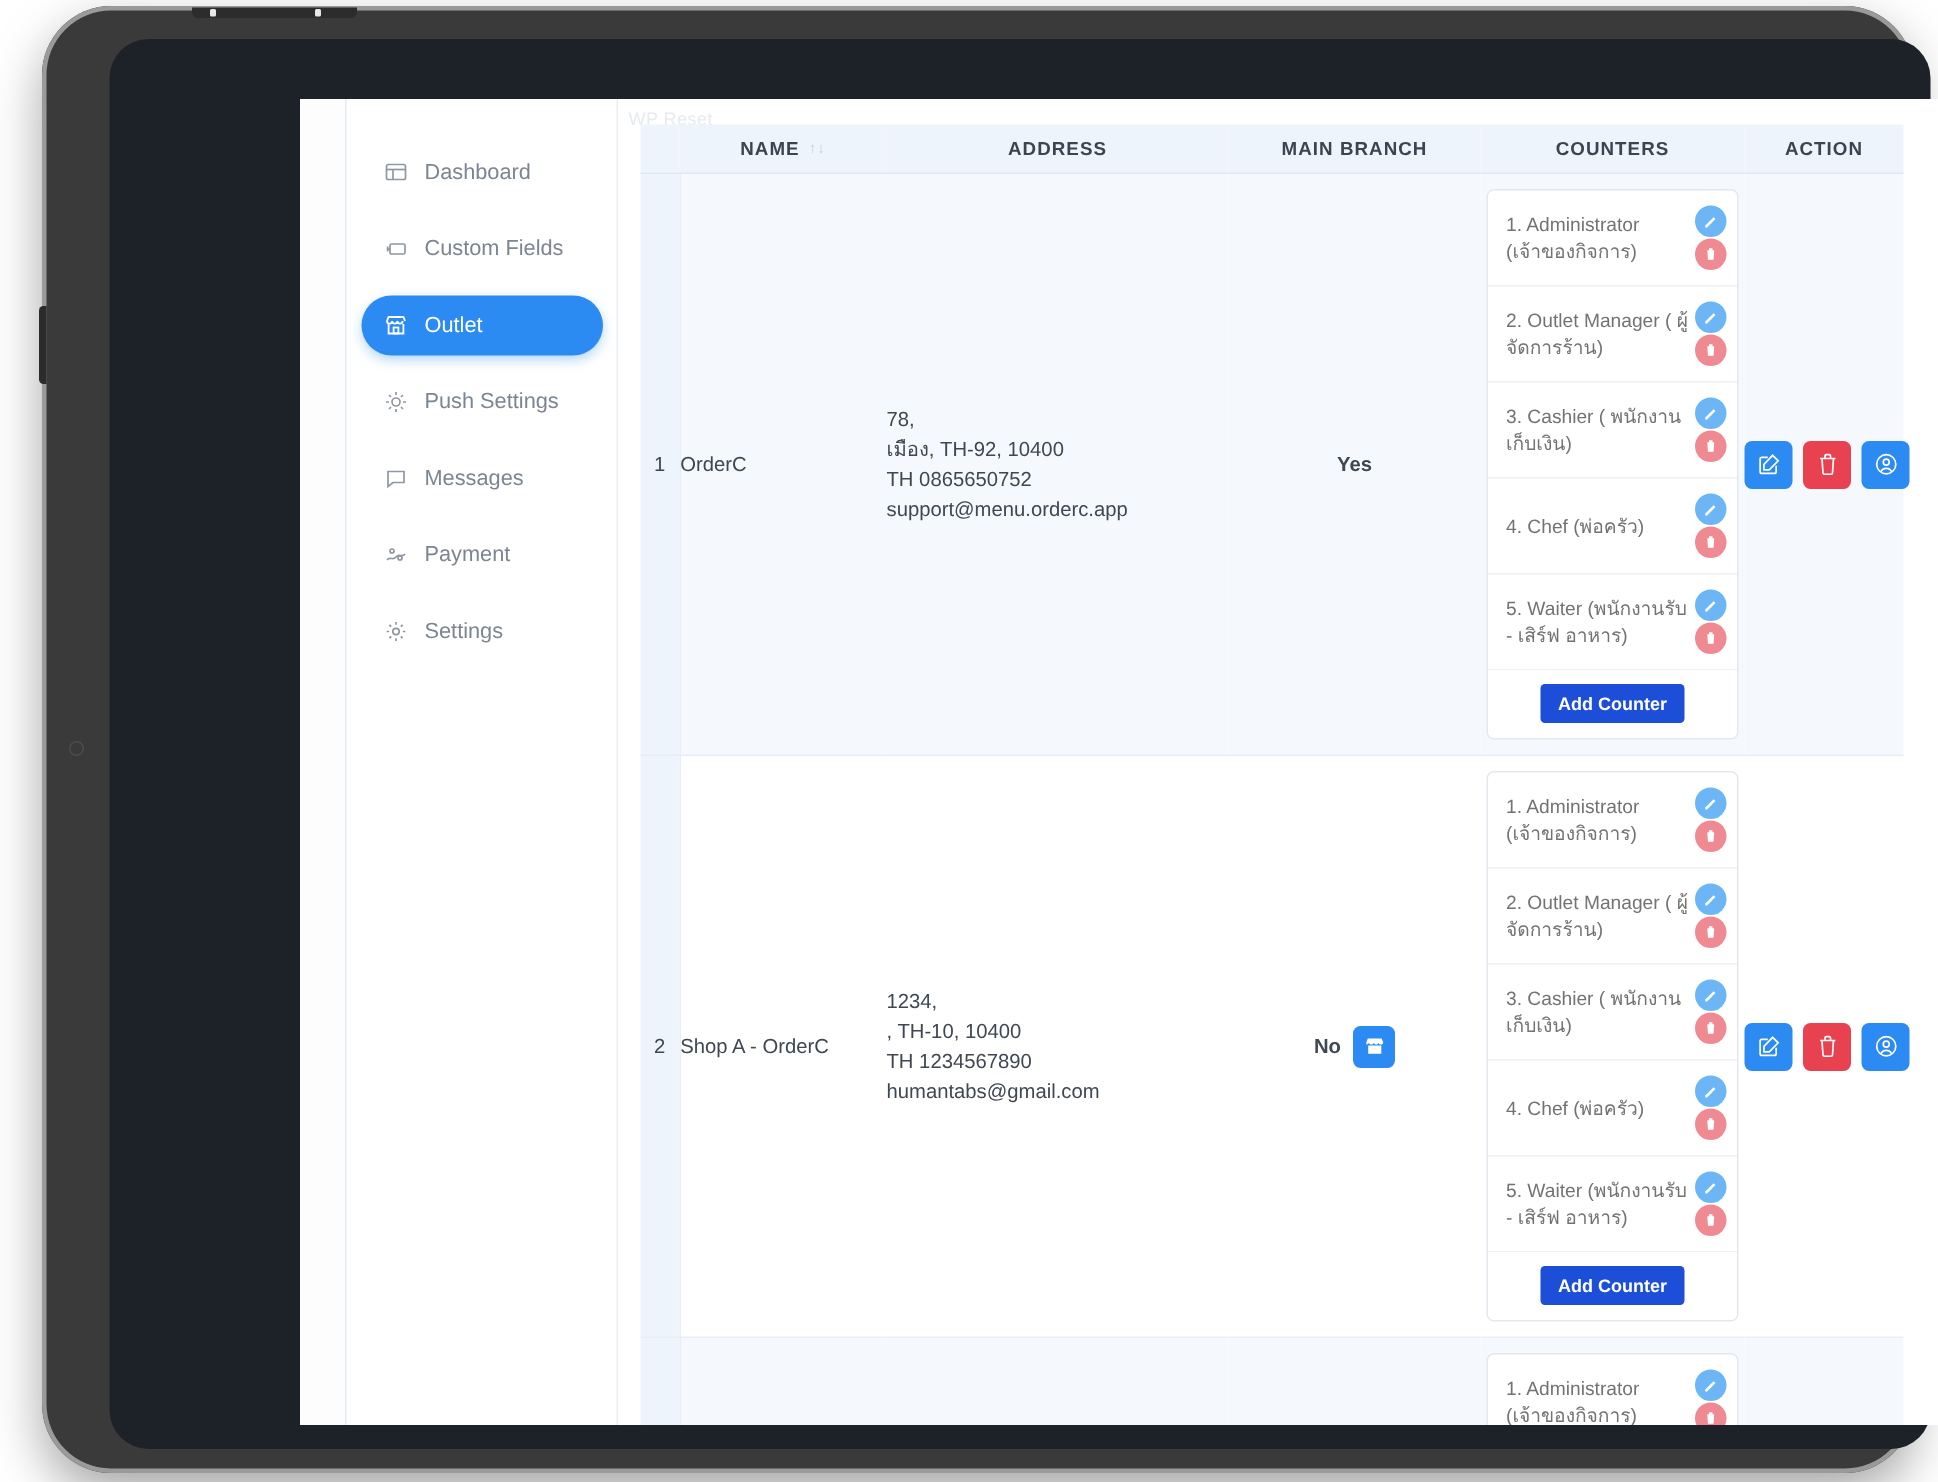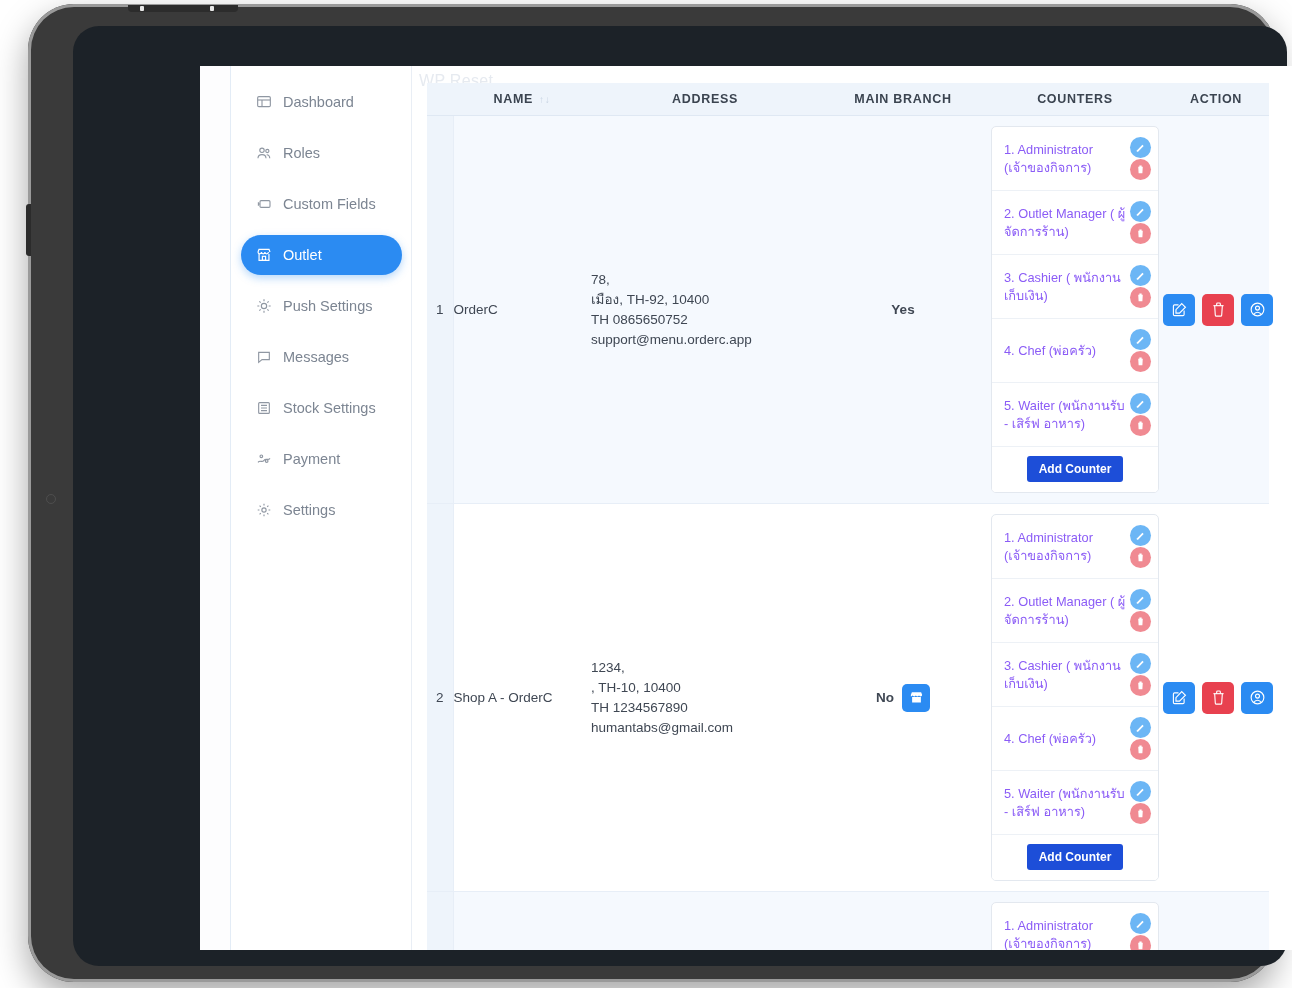--- a/index.html
+++ b/index.html
@@ -68,21 +68,21 @@
     background: #fdfdfe;
     border-right: 1px solid #e3ecf6;
   }
 
   
   #sidebar {
     position: absolute; left: 32px; top: 0;
     width: 180px; height: 884px;
     background: #ffffff;
     border-right: 1px solid #e9eef5;
-    padding-top: 16px;
+    padding-top: 29px;
   }
   .nav-item {
     display: flex; align-items: center;
     height: 40px; margin: 0 9px 11px 9px;
     padding-left: 14px;
     border-radius: 20px;
     color: #7c8592;
     font-size: 14.5px;
     cursor: pointer;
   }
@@ -102,21 +102,21 @@
 
   
   #main {
     position: absolute; left: 213px; top: 0;
     width: 879px; height: 884px;
     background: #ffffff;
     overflow: hidden;
   }
   #wp-reset-watermark {
     position: absolute; left: 6px; top: 6px;
-    font-size: 16px; color: #e6eaf0; letter-spacing: .3px;
+    font-size: 12px; color: #e6eaf0; letter-spacing: .3px;
   }
   #table-wrap {
     position: absolute; left: 14px; top: 17px;
     width: 842px;
   }
   table#outlet-table {
     width: 842px;
     border-collapse: collapse;
     table-layout: fixed;
   }
@@ -185,21 +185,21 @@
   }
   .counter-row {
     display: flex; align-items: center;
     padding: 10px 7px 10px 12px;
     border-bottom: 1px solid #edf1f6;
     min-height: 62px;
   }
   .counter-label {
     flex: 1;
     font-size: 12.8px;
-    color: #8b5cf6;
+    color: #737373;
     line-height: 18px;
     padding-right: 4px;
   }
   .counter-actions {
     display: flex; flex-direction: column; gap: 1px;
     align-items: center;
   }
   .circ-btn {
     width: 21px; height: 21px; border-radius: 50%;
     border: none; cursor: pointer;
@@ -262,31 +262,20 @@
       <span class="nav-icon">
         <svg viewBox="0 0 24 24" fill="none" stroke="currentColor" stroke-width="1.7">
           <rect x="2.5" y="4" width="19" height="15" rx="1.8"></rect>
           <line x1="2.5" y1="9" x2="21.5" y2="9"></line>
             <line x1="9" y1="9" x2="9" y2="19"></line>
         </svg>
       </span>
       <span>Dashboard</span>
     </div>
 
-    <div class="nav-item">
-      <span class="nav-icon">
-        <svg viewBox="0 0 24 24" fill="none" stroke="currentColor" stroke-width="1.7">
-          <circle cx="9" cy="8" r="3.3"></circle>
-            <path d="M3 20c0-3.4 2.7-5.6 6-5.6s6 2.2 6 5.6"></path>
-          <circle cx="17" cy="9" r="2.4"></circle>
-            <path d="M16 14.6c2.6.2 4.6 2.3 4.6 5.4"></path>
-        </svg>
-      </span>
-      <span>Roles</span>
-    </div>
 
     <div class="nav-item">
       <span class="nav-icon">
         <svg viewBox="0 0 24 24" fill="none" stroke="currentColor" stroke-width="1.7">
           <rect x="6" y="7" width="15" height="10" rx="1.6"></rect>
           <path d="M3.6 9.5v5"></path>
             <path d="M6 12H3.6"></path>
         </svg>
       </span>
       <span>Custom Fields</span>
@@ -316,29 +305,20 @@
 
     <div class="nav-item">
       <span class="nav-icon">
         <svg viewBox="0 0 24 24" fill="none" stroke="currentColor" stroke-width="1.7">
           <path d="M4 5h16v11H9l-5 4V5z"></path>
         </svg>
       </span>
       <span>Messages</span>
     </div>
 
-    <div class="nav-item">
-      <span class="nav-icon">
-        <svg viewBox="0 0 24 24" fill="none" stroke="currentColor" stroke-width="1.7">
-          <rect x="4" y="4" width="16" height="16" rx="1.4"></rect>
-          <path d="M7.5 8h9M7.5 12h9M7.5 16h9"></path>
-        </svg>
-      </span>
-      <span>Stock Settings</span>
-    </div>
 
     <div class="nav-item">
       <span class="nav-icon">
         <svg viewBox="0 0 24 24" fill="none" stroke="currentColor" stroke-width="1.7">
           <path d="M3 17c3-4 6 1 9-3s6 1 9-3"></path>
           <circle cx="8" cy="8" r="2"></circle>
             <circle cx="16" cy="15" r="2"></circle>
         </svg>
       </span>
       <span>Payment</span>

